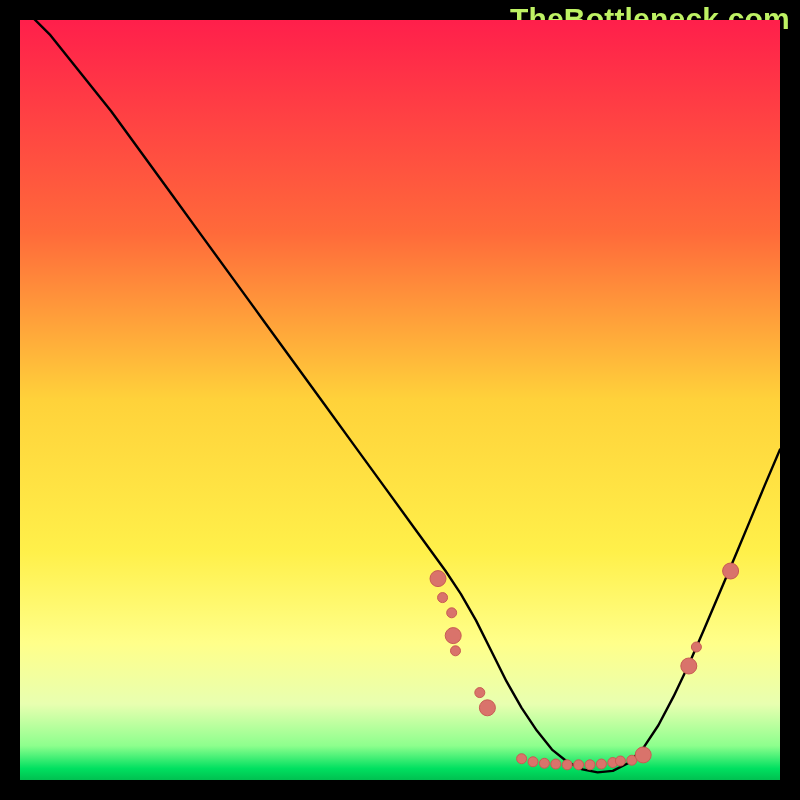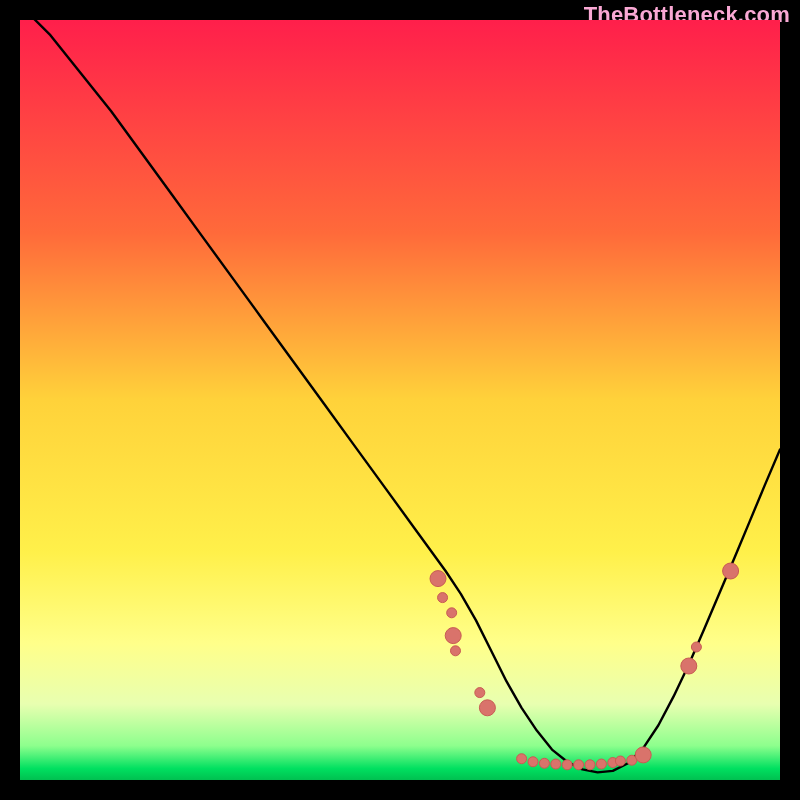--- a/index.html
+++ b/index.html
@@ -1,17 +1,17 @@
 <!DOCTYPE html>
 <html><head>
 <meta charset="utf-8">
 <style>
   html,body{margin:0;padding:0;width:800px;height:800px;background:#000;overflow:hidden;font-family:Arial,Helvetica,sans-serif}
   .stage{position:relative;width:800px;height:800px}
-  .watermark{position:absolute;top:2px;right:10px;color:#f9a8d4;font-size:22px;font-weight:600;letter-spacing:.2px}
+  .watermark{position:absolute;top:2px;right:10px;color:#bef264;font-size:30px;font-weight:600;letter-spacing:.2px}
   .plot{position:absolute;left:20px;top:20px;width:760px;height:760px;background:#fff}
   .plot svg{display:block}
 </style>
 </head>
 <body>
 <div class="stage">
   <div class="watermark">TheBottleneck.com</div>
   <div class="plot">
     <svg id="svg" width="760" height="760" viewBox="0 0 760 760">
         <defs>

